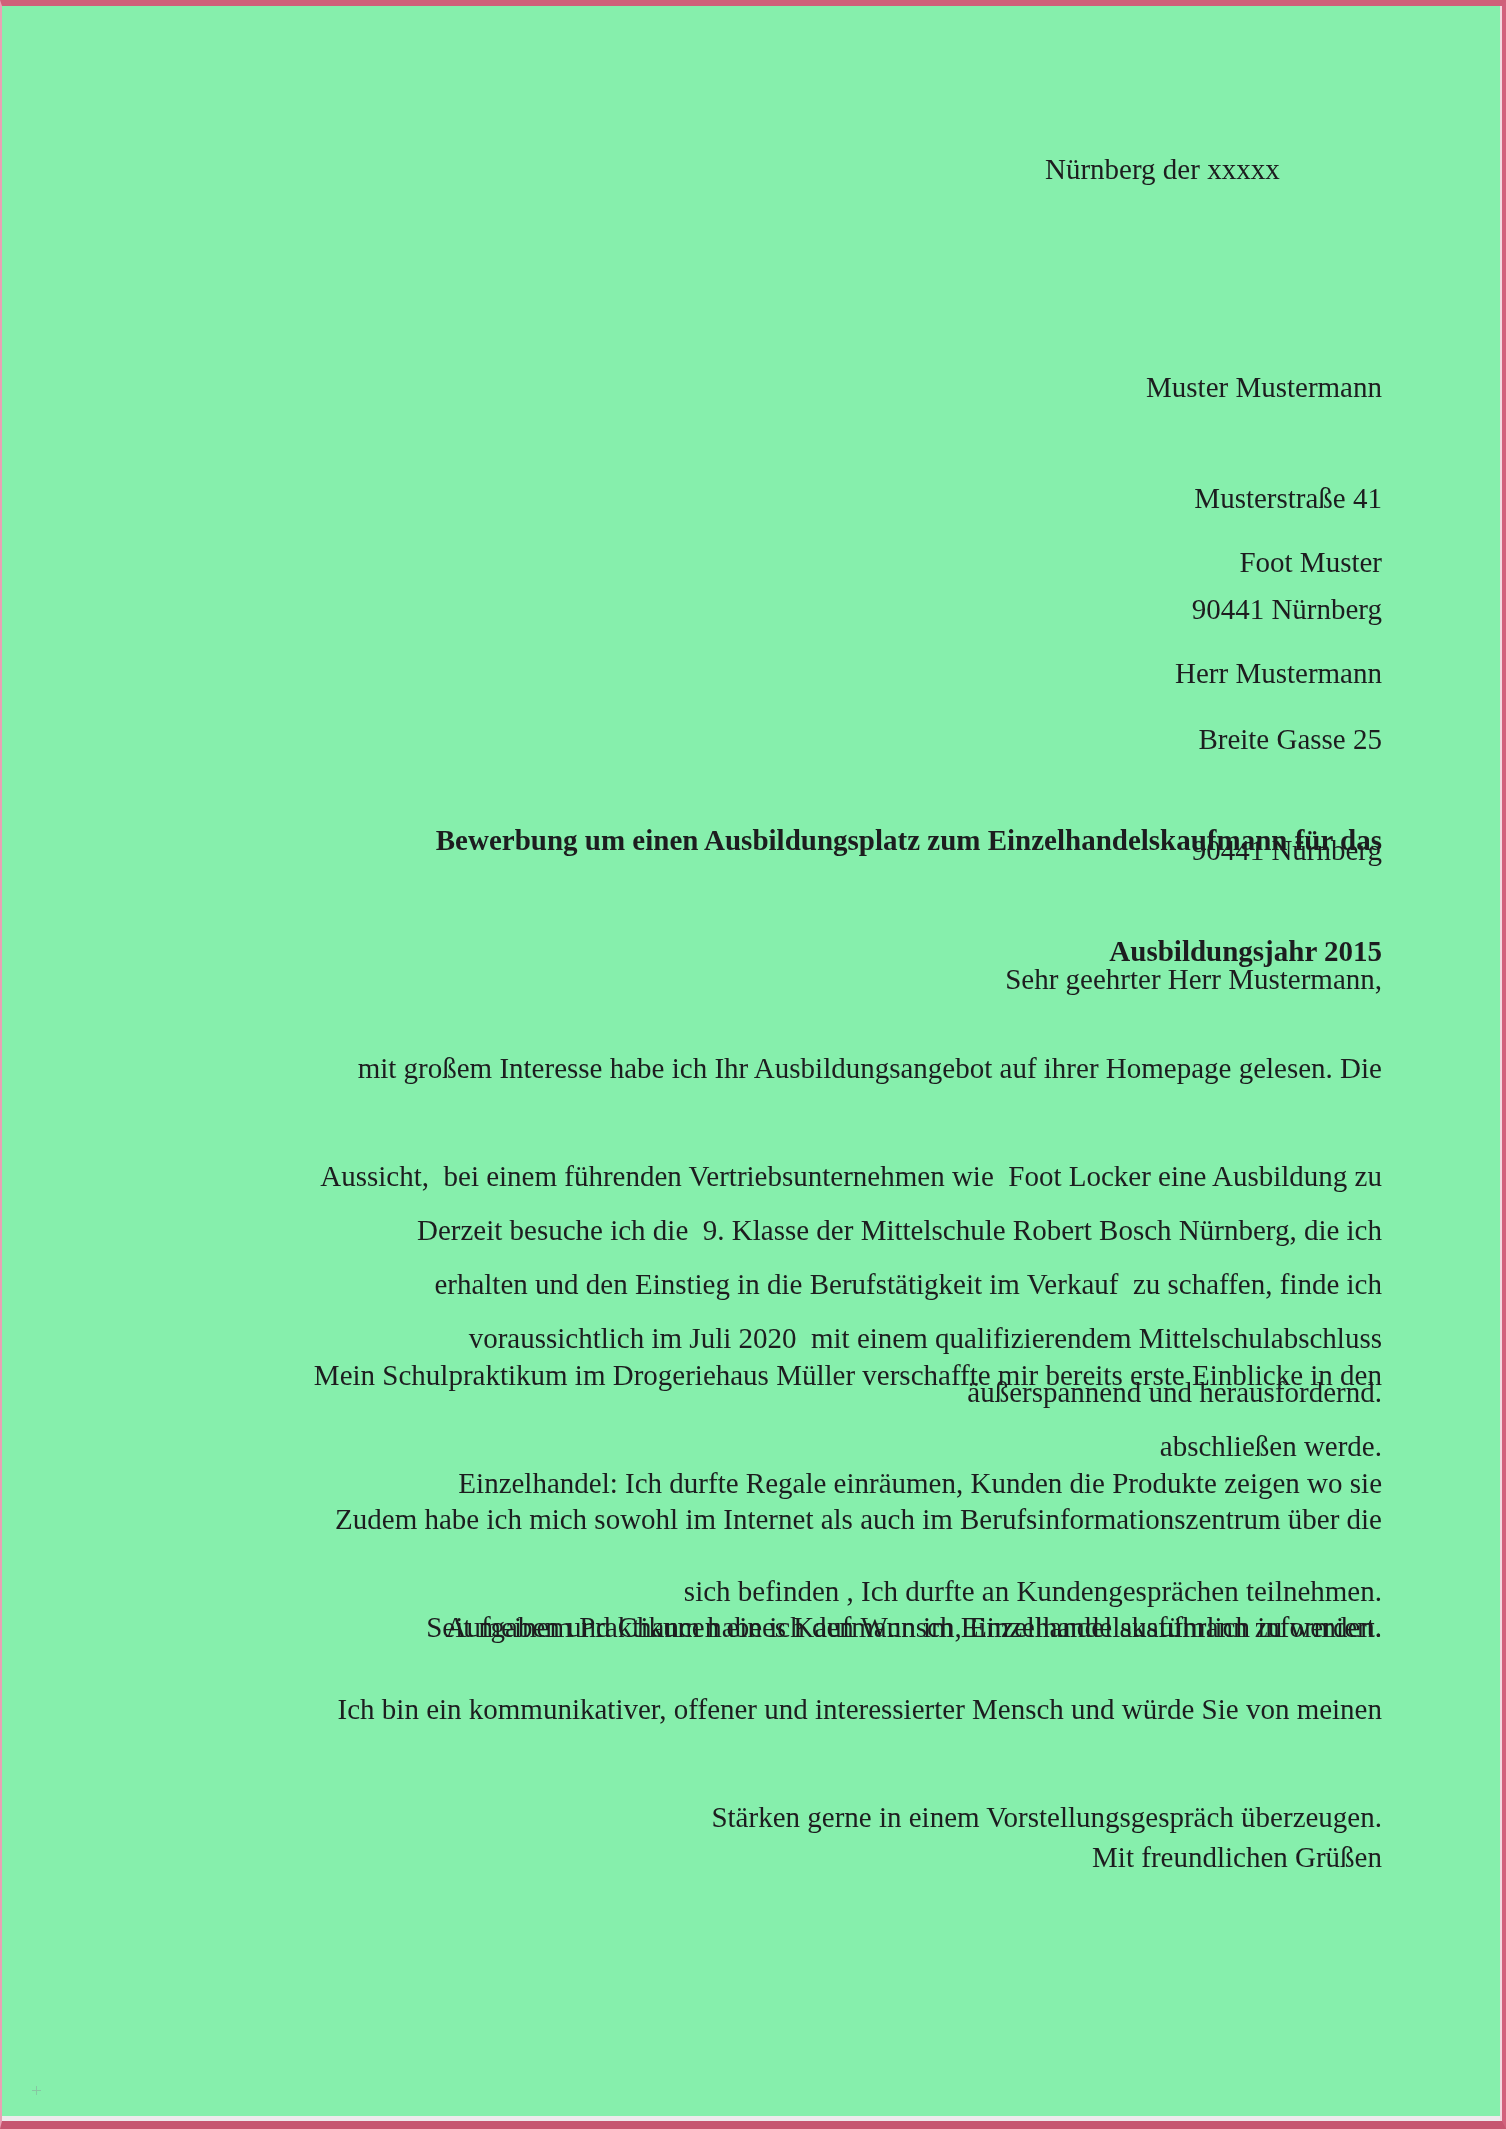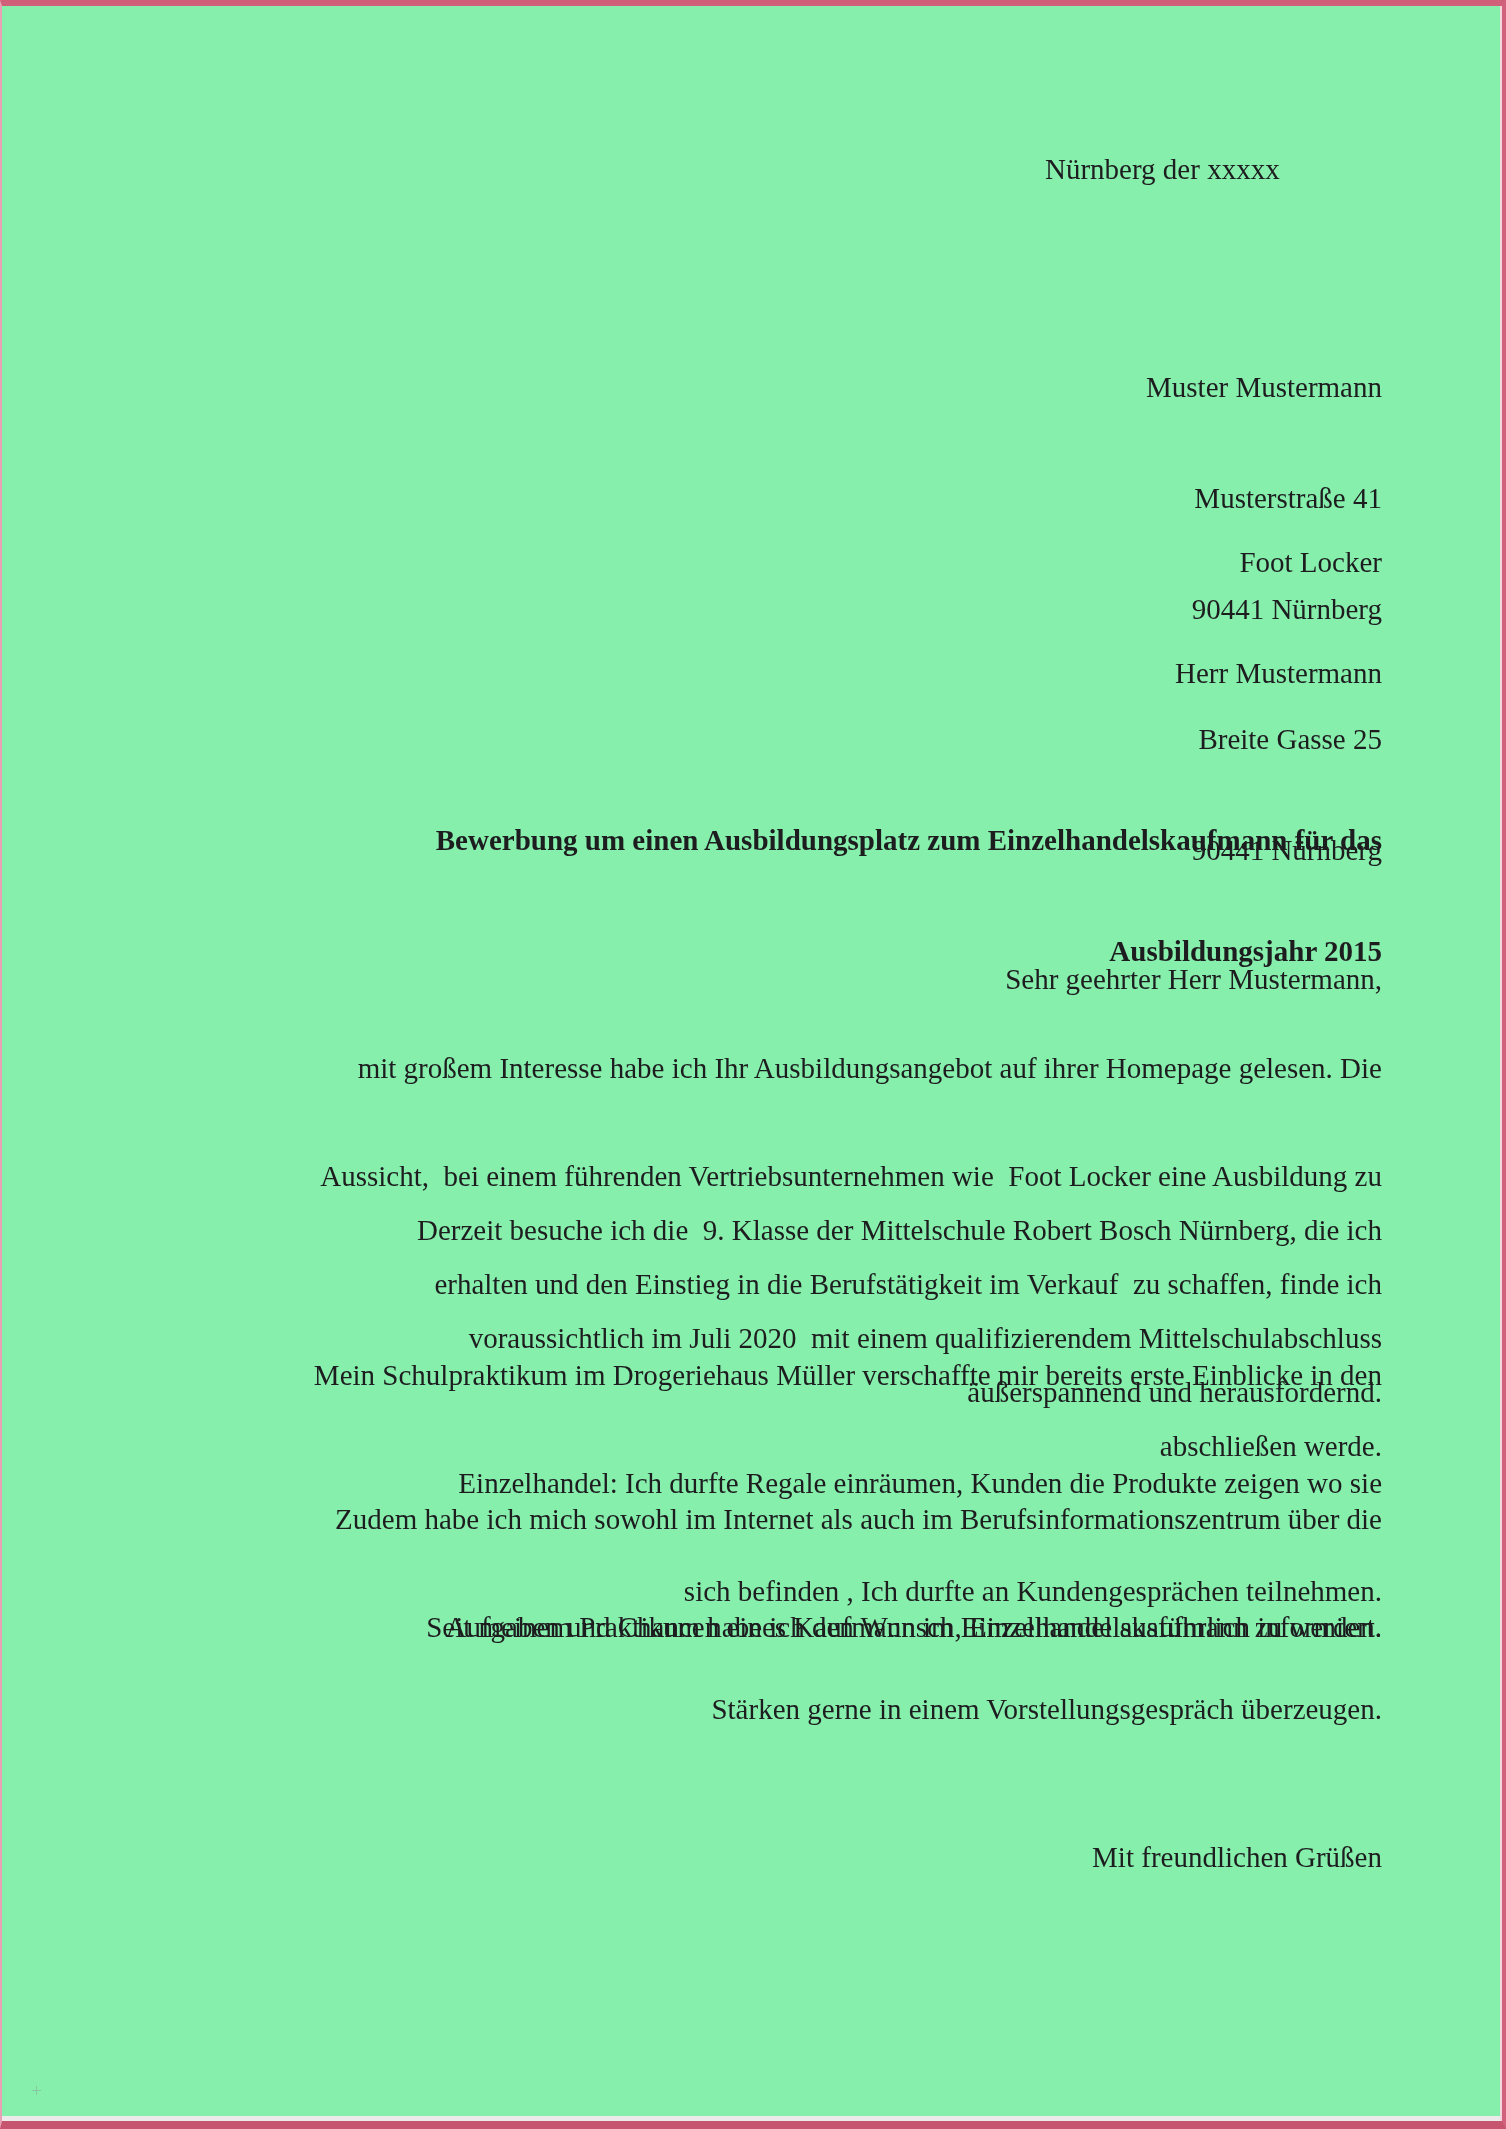--- a/index.html
+++ b/index.html
@@ -65,21 +65,21 @@
 
   <div class="dateline">Nürnberg der xxxxx</div>
 
   <div class="block addr" style="top:289px">
     <div class="line">Muster Mustermann</div>
     <div class="line">Musterstraße 41</div>
     <div class="line">90441 Nürnberg</div>
   </div>
 
   <div class="block addr" style="top:464px">
-    <div class="line">Foot Locker</div>
+    <div class="line">Foot Muster</div>
     <div class="line">Herr Mustermann</div>
   </div>
 
   <div class="block addr" style="top:641px">
     <div class="line">Breite Gasse 25</div>
     <div class="line">90441 Nürnberg</div>
   </div>
 
   <div class="block subject" style="top:742px">
     <div class="line">Bewerbung um einen Ausbildungsplatz zum Einzelhandelskaufmann für das</div>
@@ -112,20 +112,21 @@
   <div class="block" style="top:1423px">
     <div class="line">Zudem habe ich mich sowohl im Internet als auch im Berufsinformationszentrum über die</div>
     <div class="line indent">Aufgaben und Chancen eines Kaufmann im Einzelhandel ausführlich informiert.</div>
   </div>
 
   <div class="block" style="top:1531px">
     <div class="line">Seit meinem Praktikum habe ich den Wunsch, Einzelhandelskaufmann zu werden.</div>
   </div>
 
   <div class="block" style="top:1613px">
+    <div class="line">Ich bin ein kommunikativer, offener und interessierter Mensch und würde Sie von meinen</div>
     <div class="line indent">Stärken gerne in einem Vorstellungsgespräch überzeugen.</div>
   </div>
 
   <div class="block" style="top:1761px">
     <div class="line">Mit freundlichen Grüßen</div>
   </div>
 
   <div class="artifact"></div>
 
 </div>

